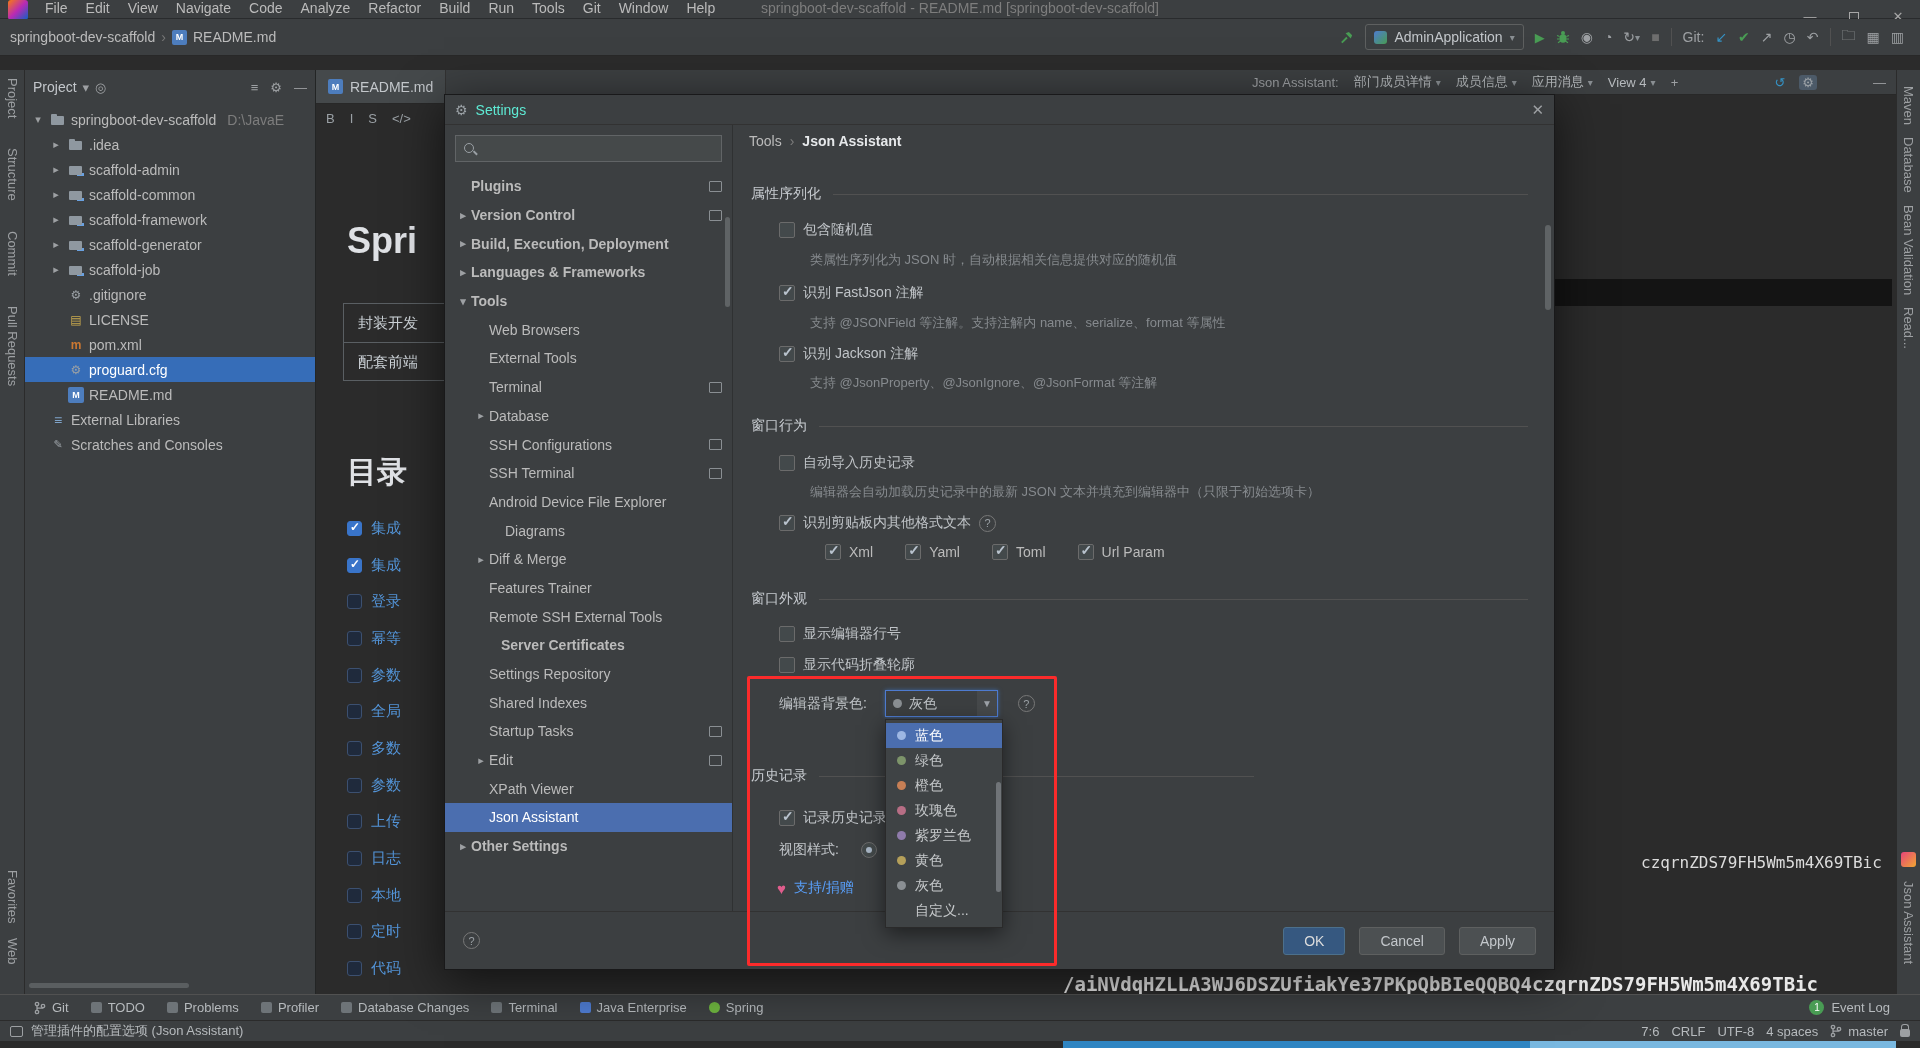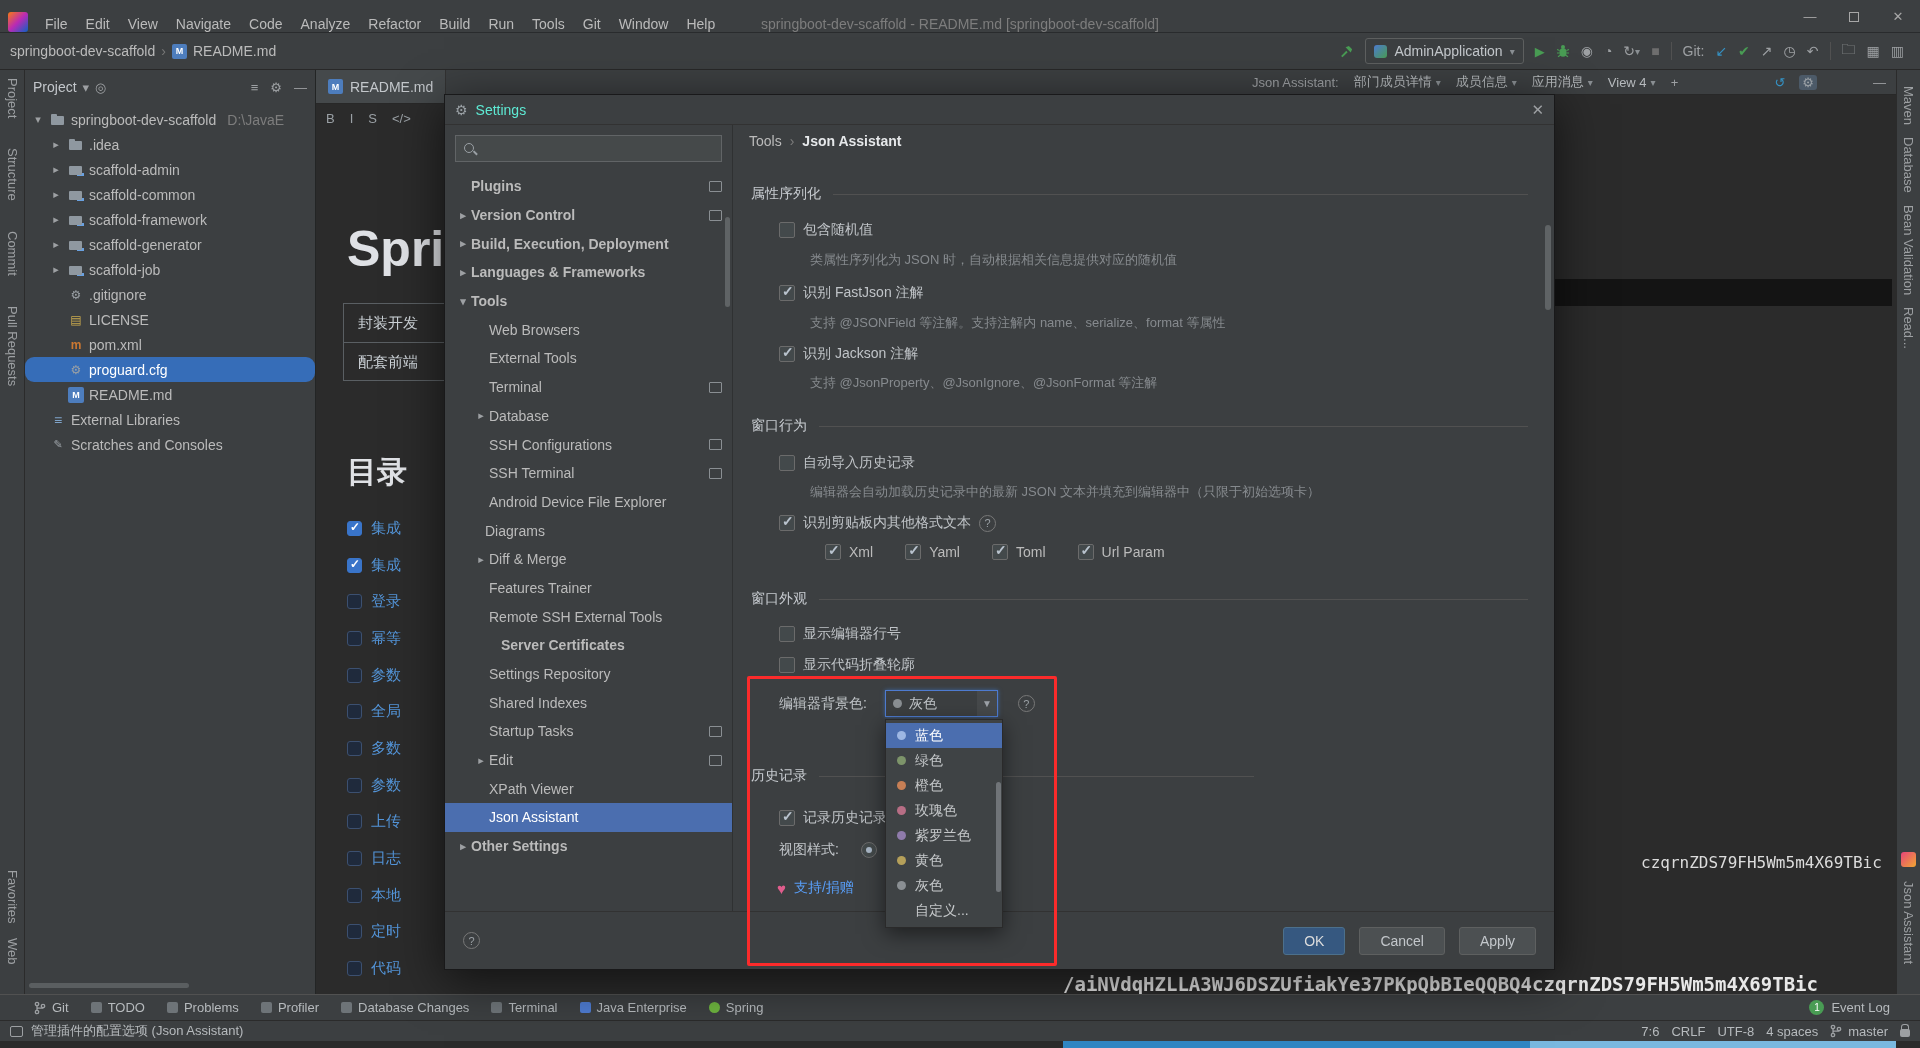--- a/index.html
+++ b/index.html
@@ -1,21 +1,21 @@
 <!DOCTYPE html>
 <html><head>
 <meta charset="utf-8">
 <style>
 *{margin:0;padding:0;box-sizing:border-box}
 html,body{width:1920px;height:1048px;overflow:hidden}
 body{font-family:"Liberation Sans",sans-serif;background:#2b2b2b;color:#bbbbbb;font-size:14px;position:relative}
 .screen{position:absolute;inset:0}
 
 
-.menubar{height:33px;background:#3c3f41;border-bottom:1px solid #292b2d;display:flex;align-items:flex-end;padding-left:8px;position:relative}
+.menubar{height:19px;background:#3c3f41;border-bottom:1px solid #292b2d;display:flex;align-items:flex-start;padding-left:8px;position:relative}
 .logo{width:20px;height:20px;border-radius:3px;background:linear-gradient(135deg,#f97a12,#b92ab5 50%,#0b62c4);margin-right:8px;flex:none}
 .mi{padding:0 9px;color:#bbb;cursor:default}
 .win-title{position:absolute;left:50%;transform:translateX(-50%);color:#7d7d7d}
 .win-controls{position:absolute;right:0;top:0;height:33px;display:flex}
 .win-btn{width:44px;height:33px;display:flex;align-items:center;justify-content:center;color:#a7a7a7;font-size:13px}
 .maxbox{width:10px;height:10px;border:1px solid #a7a7a7}
 
 
 .navbar{height:37px;background:#3c3f41;border-bottom:1px solid #282828;display:flex;align-items:center;padding:0 10px;gap:6px;position:relative}
 .crumb-sep{color:#777}
@@ -62,21 +62,21 @@
 .i-markdown::after{content:'M';color:#fff;font-size:9px;font-weight:bold}
 .i-libraries::after{content:'≡';color:#7fa3c9;font-size:14px}
 .i-scratches::after{content:'✎';color:#9aa0a5;font-size:11px}
 .hscroll{position:absolute;bottom:6px;left:4px;width:160px;height:5px;border-radius:3px;background:#5a5e60}
 
 
 .editor{width:747px;background:#2b2b2b;position:relative;flex:none;overflow:hidden}
 .ed-tabs{height:34px;background:#3c3f41;border-bottom:1px solid #282828;display:flex;align-items:stretch}
 .ed-tab{display:flex;align-items:center;gap:7px;padding:0 12px;background:#45494b;color:#c3c7cb;border-right:1px solid #323232}
 .fmt-row{position:absolute;top:41px;left:10px;display:flex;gap:15px;color:#9aa0a5;font-size:13px}
-.ed-h1{position:absolute;top:150px;left:31px;font-size:50px;font-weight:bold;color:#dfe1e5;white-space:nowrap}
+.ed-h1{position:absolute;top:150px;left:31px;font-size:36px;font-weight:bold;color:#dfe1e5;white-space:nowrap}
 .quote{position:absolute;left:27px;top:233px;width:400px;border:1px solid #5a5f63}
 .qrow{height:38px;line-height:38px;padding-left:14px;color:#ccd2d7;font-size:15px}
 .qrow+.qrow{border-top:1px solid #5a5f63}
 .ed-h2{position:absolute;top:382px;left:31px;font-size:30px;font-weight:bold;color:#dfe1e5}
 .toc{position:absolute;top:440px;left:31px}
 .toc-row{height:36.7px;display:flex;align-items:center;gap:9px}
 .toc-cb{width:15px;height:15px;border-radius:3px;background:#1f2a3c;border:1px solid #3c5070;position:relative;flex:none}
 .toc-cb.on{background:#3974c9;border-color:#3974c9}
 .toc-cb.on::after{content:'✓';position:absolute;left:2px;top:-2px;color:#fff;font-size:12px;font-weight:bold}
 .toc-lbl{color:#5394d8;font-size:15px;white-space:nowrap}
@@ -313,21 +313,21 @@
             <span class="ic i-license"></span>
             <span>LICENSE</span>
 
           </div>
           <div class="prow" style="padding-left: 24px;">
             <span class="chev"></span>
             <span class="ic i-maven"></span>
             <span>pom.xml</span>
 
           </div>
-          <div class="prow sel" style="padding-left: 24px; border-radius: 9px;">
+          <div class="prow sel" style="padding-left: 24px;">
             <span class="chev"></span>
             <span class="ic i-gear-file"></span>
             <span>proguard.cfg</span>
 
           </div>
           <div class="prow" style="padding-left: 24px;">
             <span class="chev"></span>
             <span class="ic i-markdown"></span>
             <span>README.md</span>
 
@@ -600,21 +600,21 @@
           <div class="strow" style="padding-left: 28px;">
             <span class="schev"></span>
             <span>SSH Terminal</span>
             <span class="badge-screen"></span>
           </div>
           <div class="strow" style="padding-left: 28px;">
             <span class="schev"></span>
             <span>Android Device File Explorer</span>
 
           </div>
-          <div class="strow" style="padding-left: 24px;">
+          <div class="strow" style="padding-left: 44px;">
             <span class="schev"></span>
             <span>Diagrams</span>
 
           </div>
           <div class="strow" style="padding-left: 28px;">
             <span class="schev">▸</span>
             <span>Diff &amp; Merge</span>
 
           </div>
           <div class="strow" style="padding-left: 28px;">

